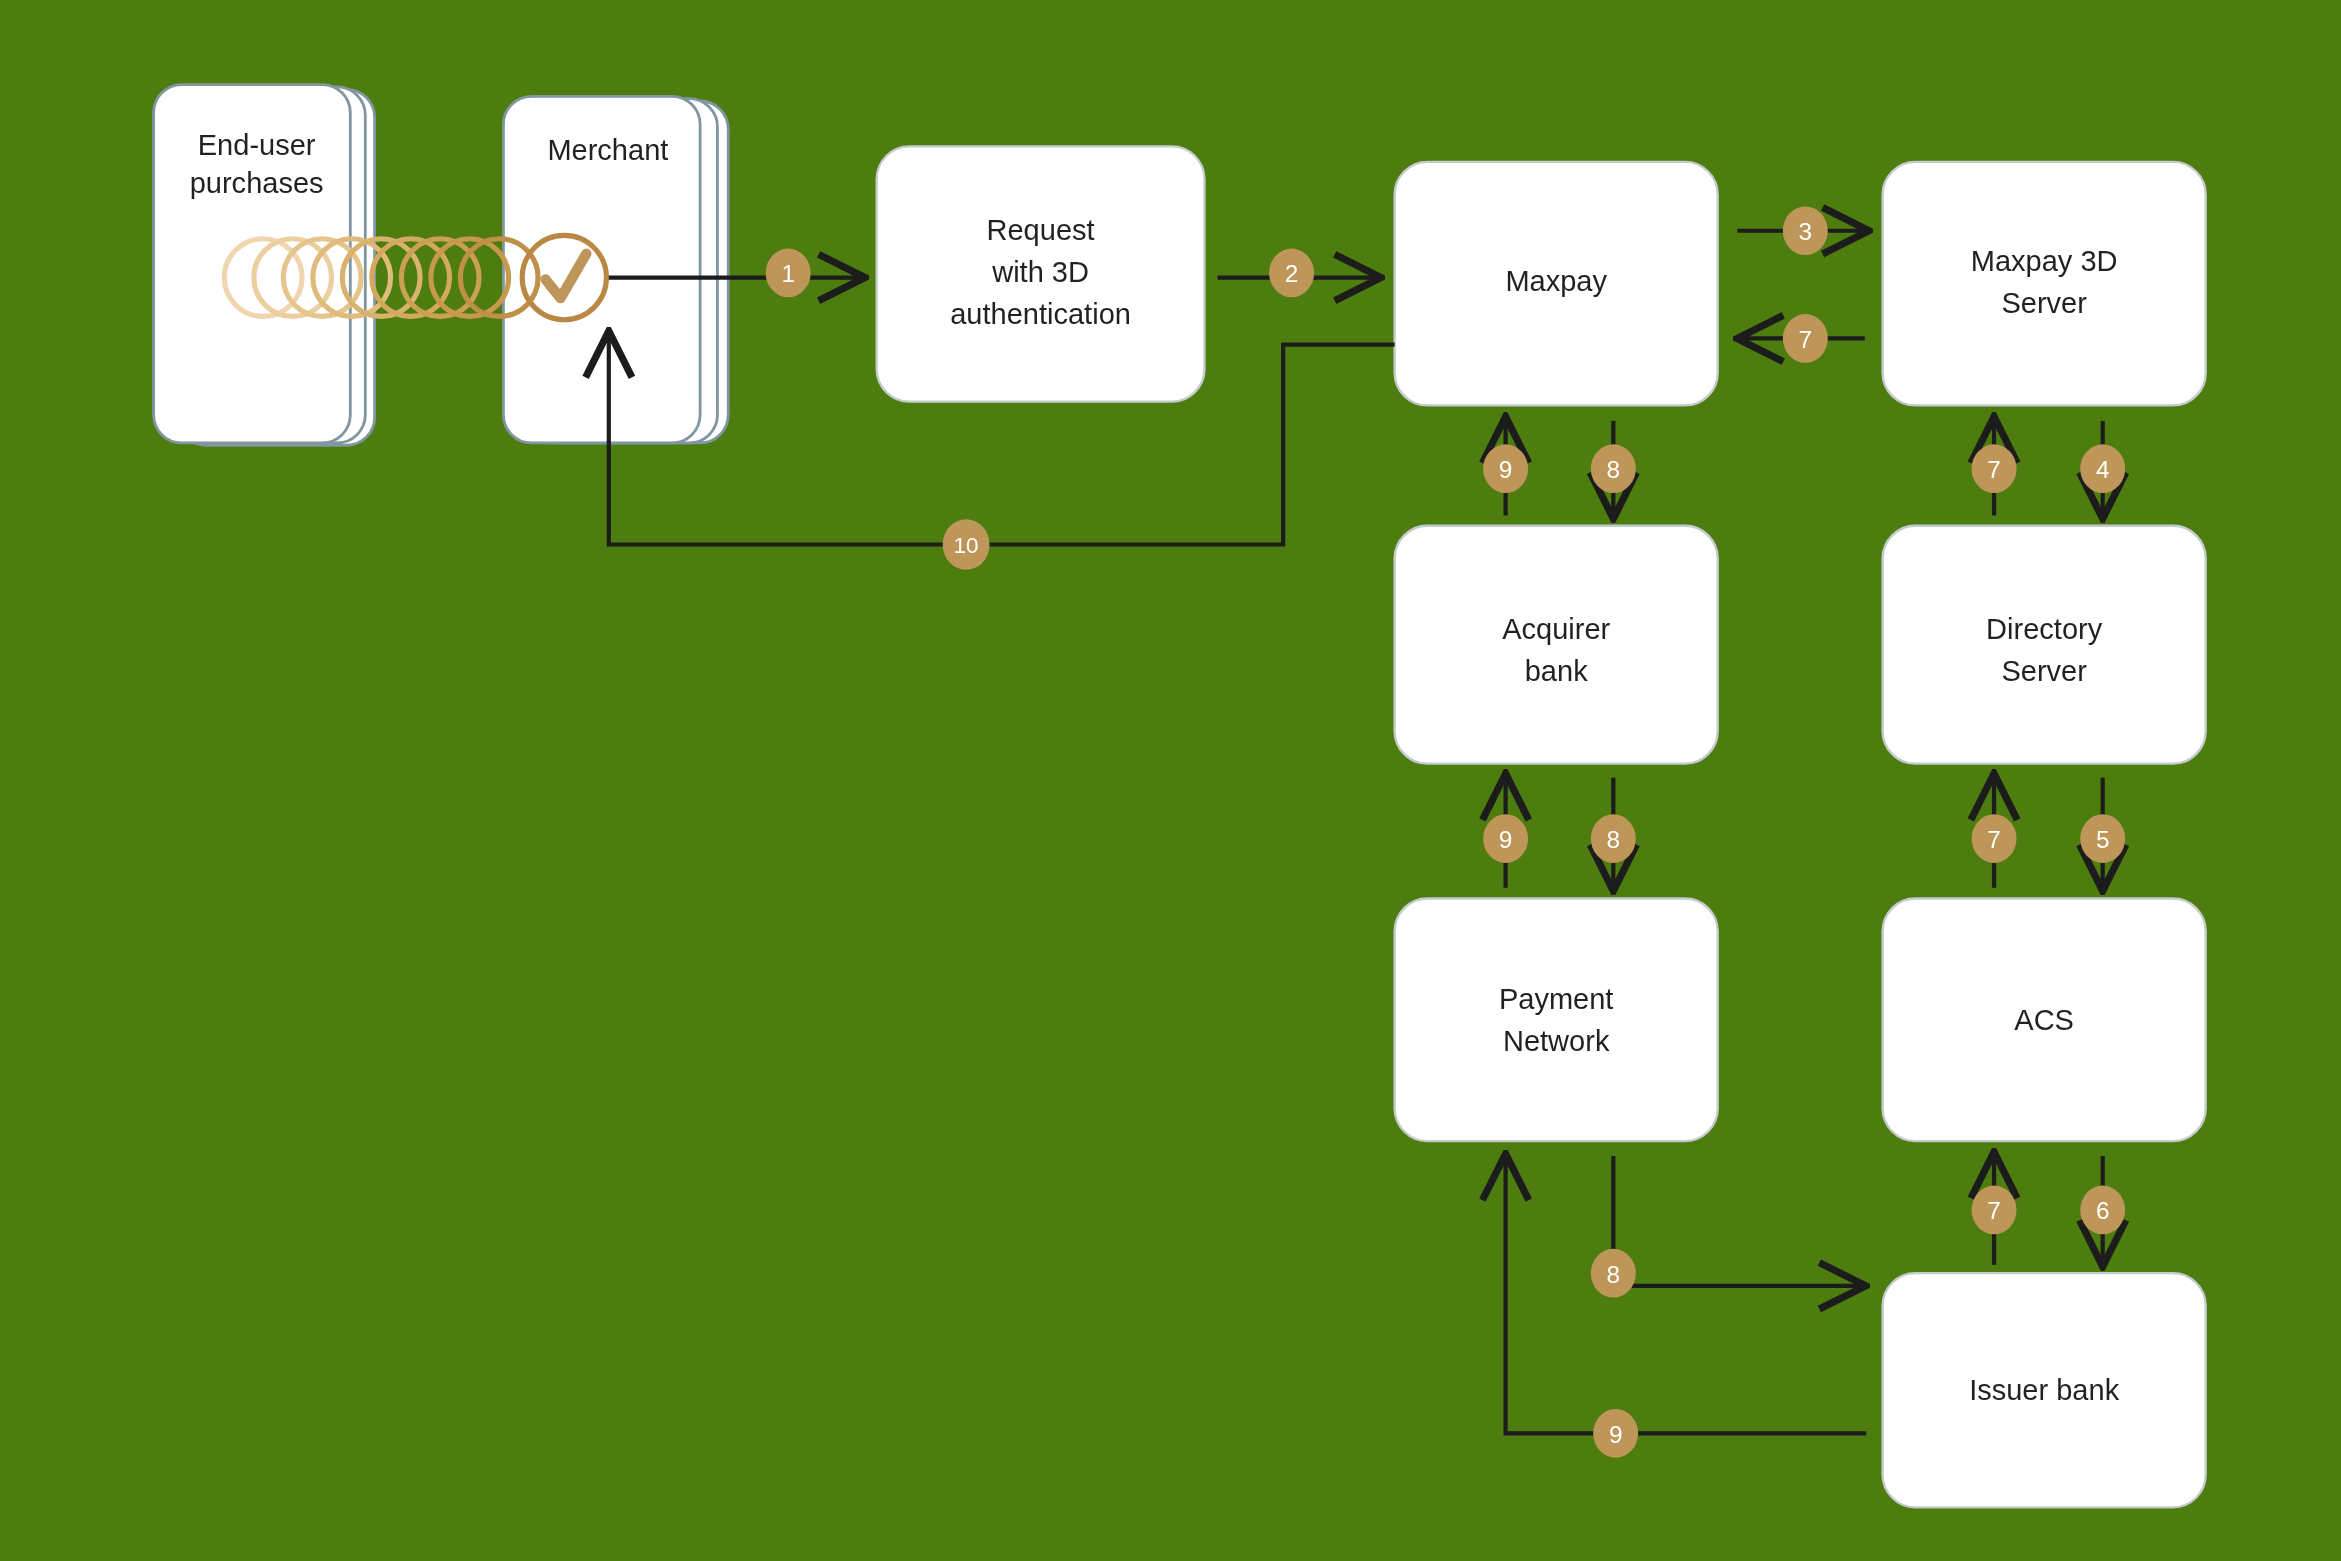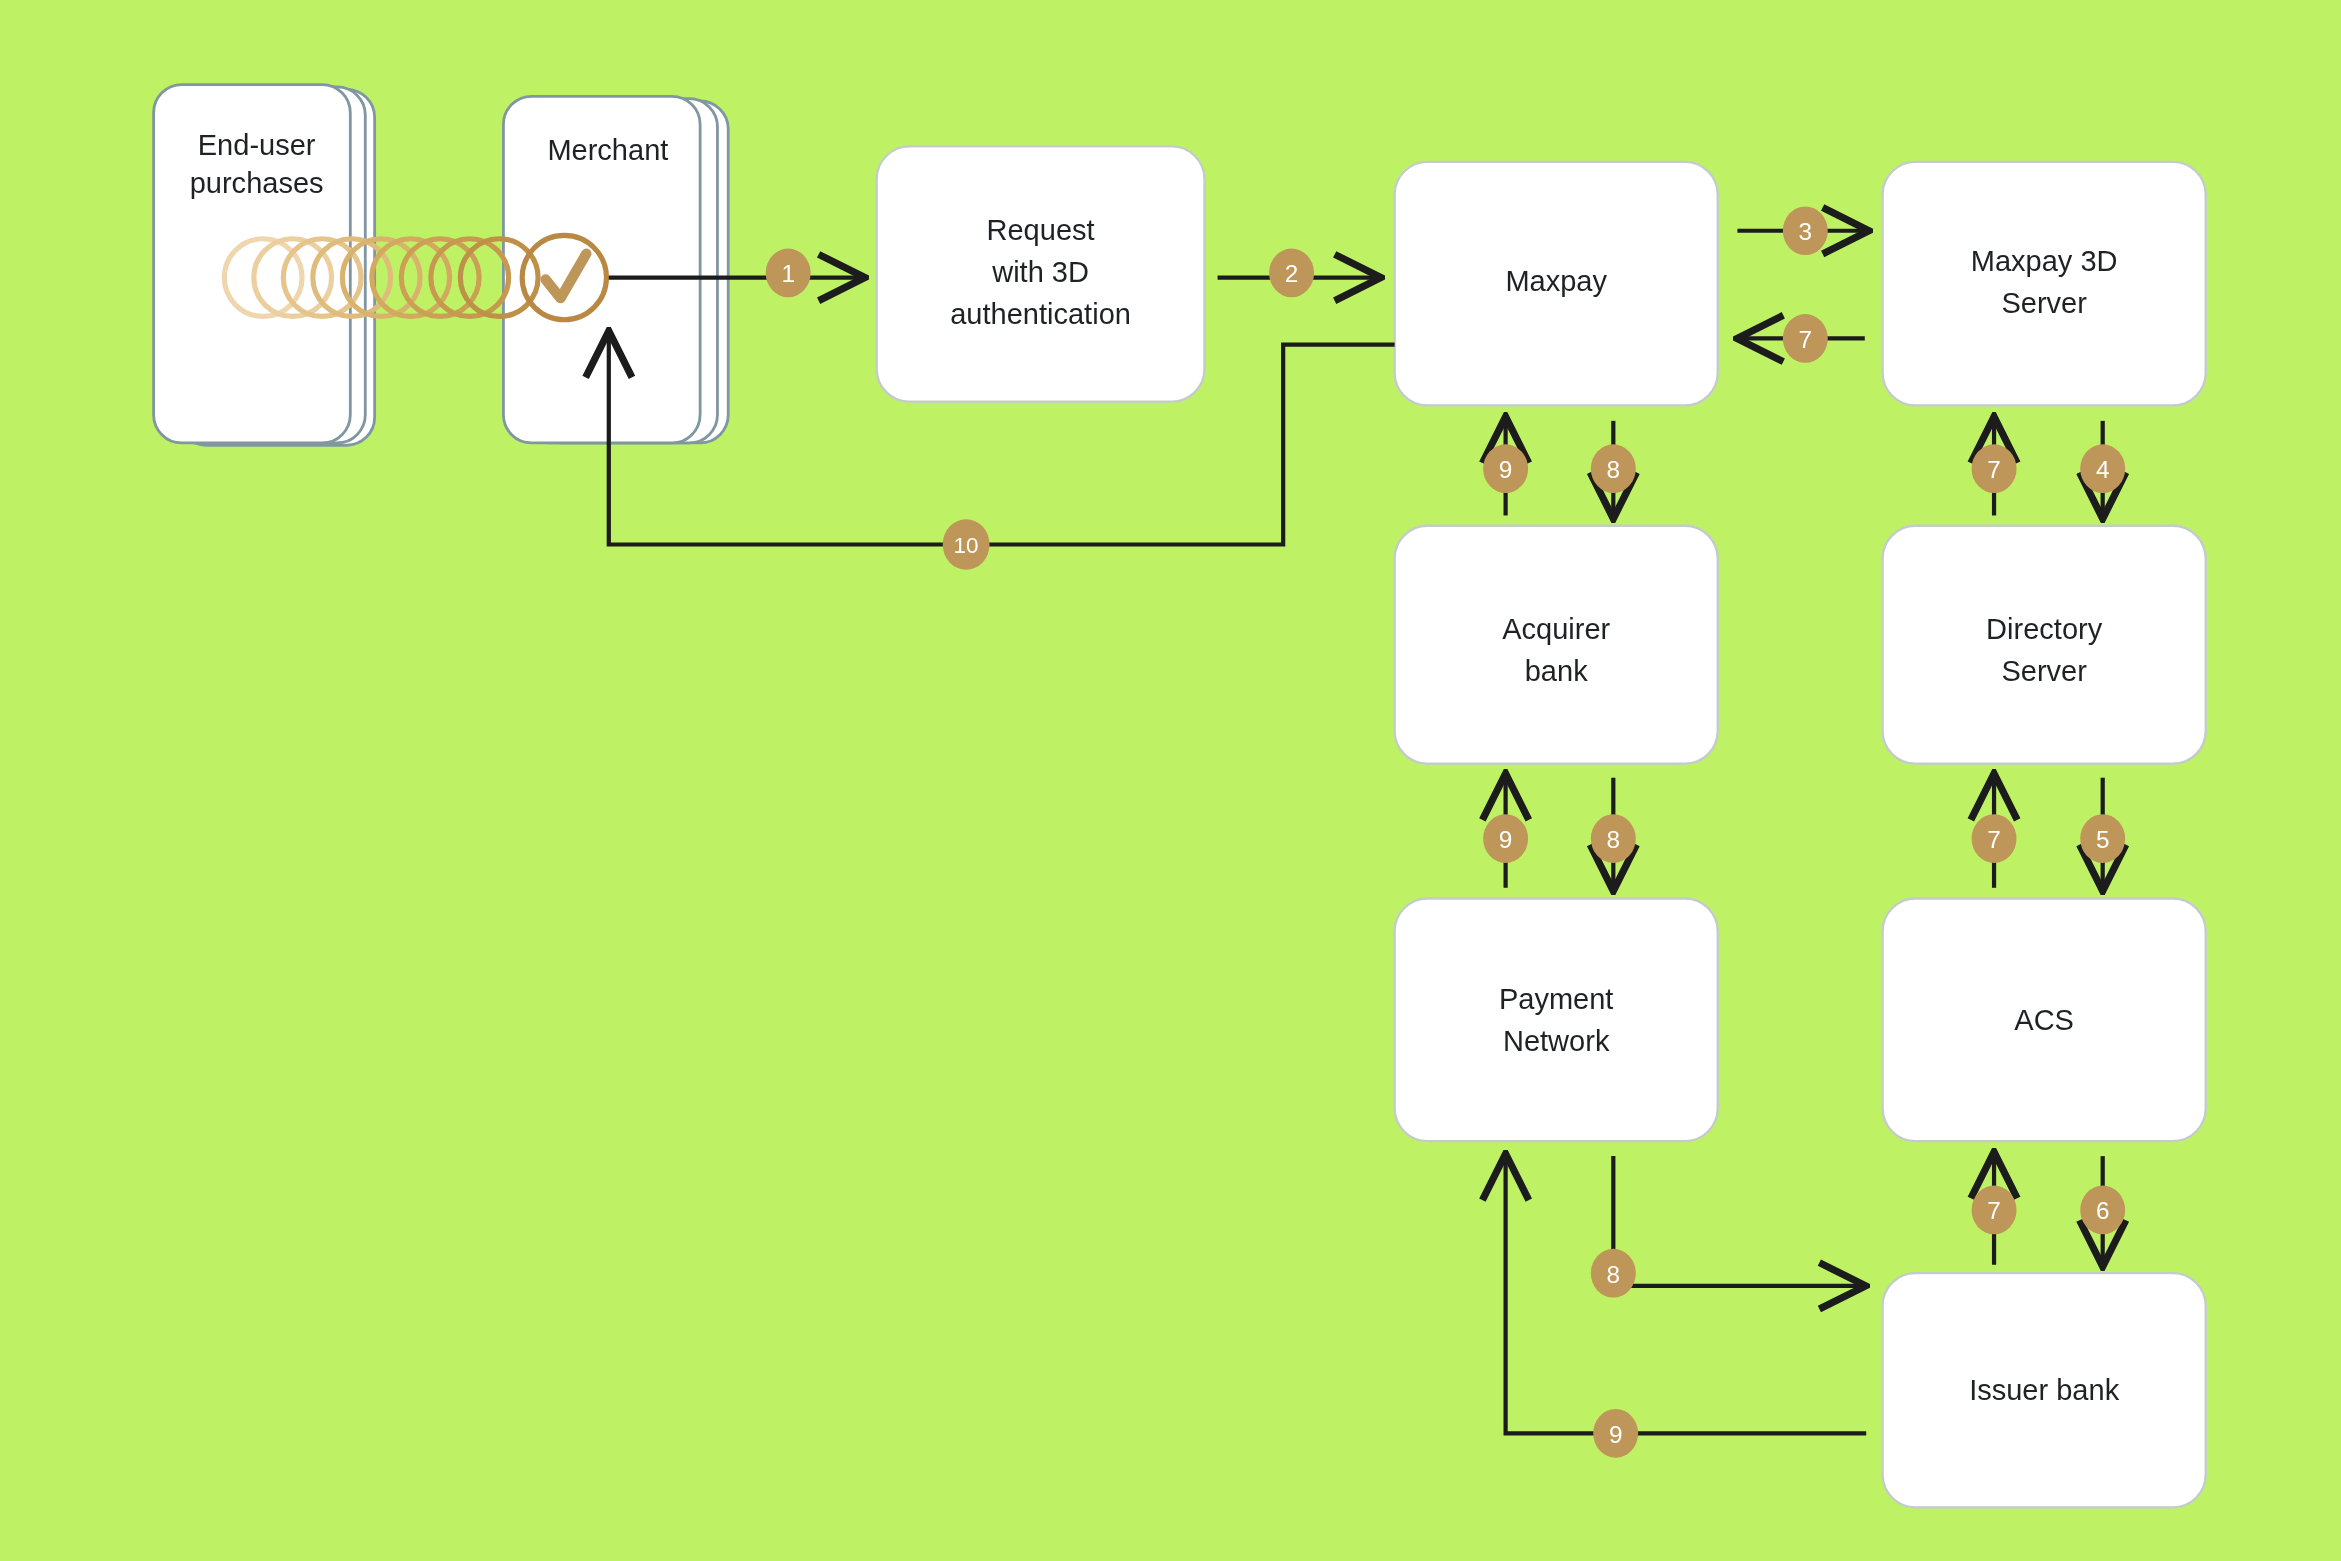--- a/index.html
+++ b/index.html
@@ -10,21 +10,21 @@
   body {
     width: 2342px;
     height: 1562px;
     font-family: "Liberation Sans", sans-serif;
     overflow: hidden;
   }
   #diagram-root {
     position: relative;
     width: 2342px;
     height: 1562px;
-    background: #bef264;
+    background: #4d7c0f;
   }
   svg#flow-svg {
     position: absolute;
     top: 0;
     left: 0;
     width: 2342px;
     height: 1562px;
   }
   .node-label {
     font-family: "Liberation Sans", sans-serif;

